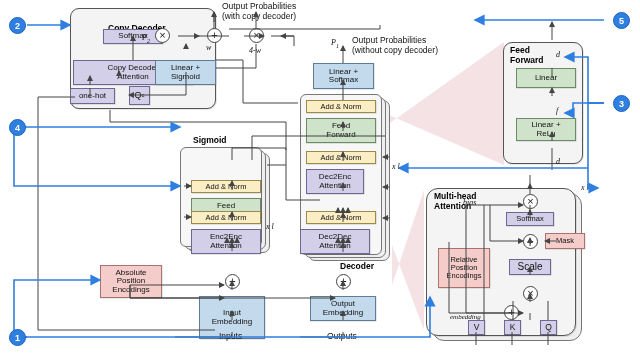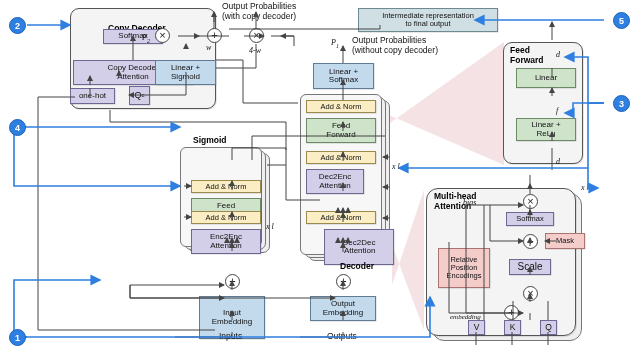--- a/index.html
+++ b/index.html
@@ -274,38 +274,36 @@
 
   <div class="plainlab" style="left:222px;top:2px;">Output Probabilities
 (with copy decoder)</div>
   <div class="lab" style="left:249px;top:46px;">4-w</div>
   <div class="lab" style="left:331px;top:38px;">
     <span>P</span><sub style="font-size:6px;">1</sub>
   </div>
   <div class="plainlab" style="left:352px;top:36px;">Output Probabilities
 (without copy decoder)</div>
 
-  <div class="box c-teal" style="left:358px;top:8px;width:140px;height:24px;font-size:7.5px;">Intermediate representation
-to final output</div>
 
   <div class="box c-blue" style="left:313px;top:63px;width:61px;height:26px;">Linear +
 Softmax</div>
 
   <div class="stacklayer" style="left:308px;top:100px;width:82px;height:161px;"></div>
   <div class="stacklayer" style="left:304px;top:97px;width:82px;height:161px;"></div>
   <div class="inner" style="left:300px;top:94px;width:82px;height:161px;background:#f7f7f7;"></div>
 
   <div class="box c-yellow" style="left:306px;top:100px;width:70px;height:13px;font-size:7.5px;">Add &amp; Norm</div>
   <div class="box c-green" style="left:306px;top:118px;width:70px;height:25px;">Feed
 Forward</div>
   <div class="box c-yellow" style="left:306px;top:151px;width:70px;height:13px;font-size:7.5px;">Add &amp; Norm</div>
   <div class="box c-purple" style="left:306px;top:169px;width:58px;height:25px;">Dec2Enc
 Attention</div>
   <div class="box c-yellow" style="left:306px;top:211px;width:70px;height:13px;font-size:7.5px;">Add &amp; Norm</div>
-  <div class="box c-purple" style="left:324px;top:229px;width:70px;height:36px;text-align:right;">Dec2Dec
+  <div class="box c-purple" style="left:300px;top:229px;width:70px;height:25px;">Dec2Dec
 Attention</div>
 
   <div class="lab" style="left:392px;top:162px;">x l</div>
   <div class="title" style="left:340px;top:262px;">Decoder</div>
 
   <div class="op" style="left:336px;top:274px;">
       <span>+</span>
     </div>
   <div class="box c-blue" style="left:310px;top:296px;width:66px;height:25px;">Output
 Embedding</div>
@@ -328,20 +326,23 @@
       <span>+</span>
     </div>
   <div class="box c-blue" style="left:199px;top:296px;width:66px;height:43px;">Input
 Embedding</div>
   <div class="plainlab" style="left:219px;top:332px;">Inputs</div>
 
   <div class="box c-yellow" style="left:191px;top:211px;width:70px;height:13px;font-size:7.5px;">Add &amp; Norm</div>
   <div class="box c-purple" style="left:191px;top:229px;width:70px;height:25px;">Enc2Enc
 Attention</div>
 
+  <div class="box c-pink" style="left:100px;top:265px;width:62px;height:33px;">Absolute
+Position
+Encodings</div>
 
   <div class="panel" style="left:503px;top:42px;width:80px;height:122px;"></div>
   <div class="title" style="left:510px;top:46px;line-height:1.15;">Feed
 Forward</div>
   <div class="box c-green" style="left:516px;top:68px;width:60px;height:20px;">Linear</div>
   <div class="box c-green" style="left:516px;top:118px;width:60px;height:23px;">Linear +
 ReLu</div>
   <div class="lab" style="left:556px;top:50px;">d</div>
   <div class="lab" style="left:556px;top:106px;">f</div>
   <div class="lab" style="left:556px;top:157px;">d</div>

